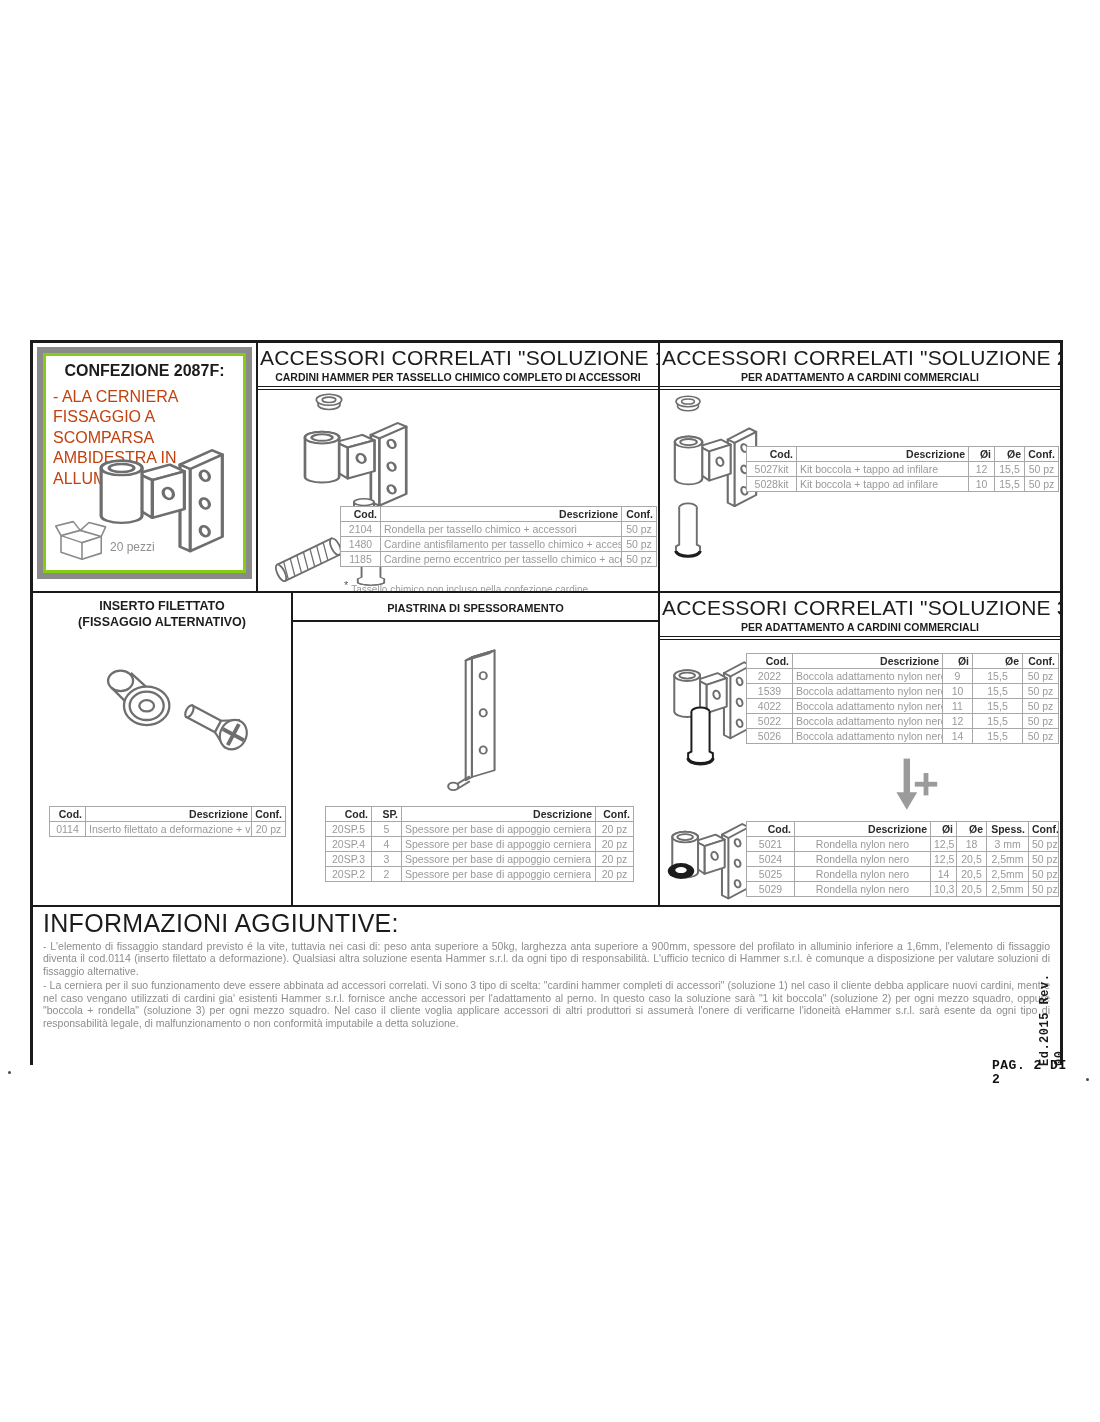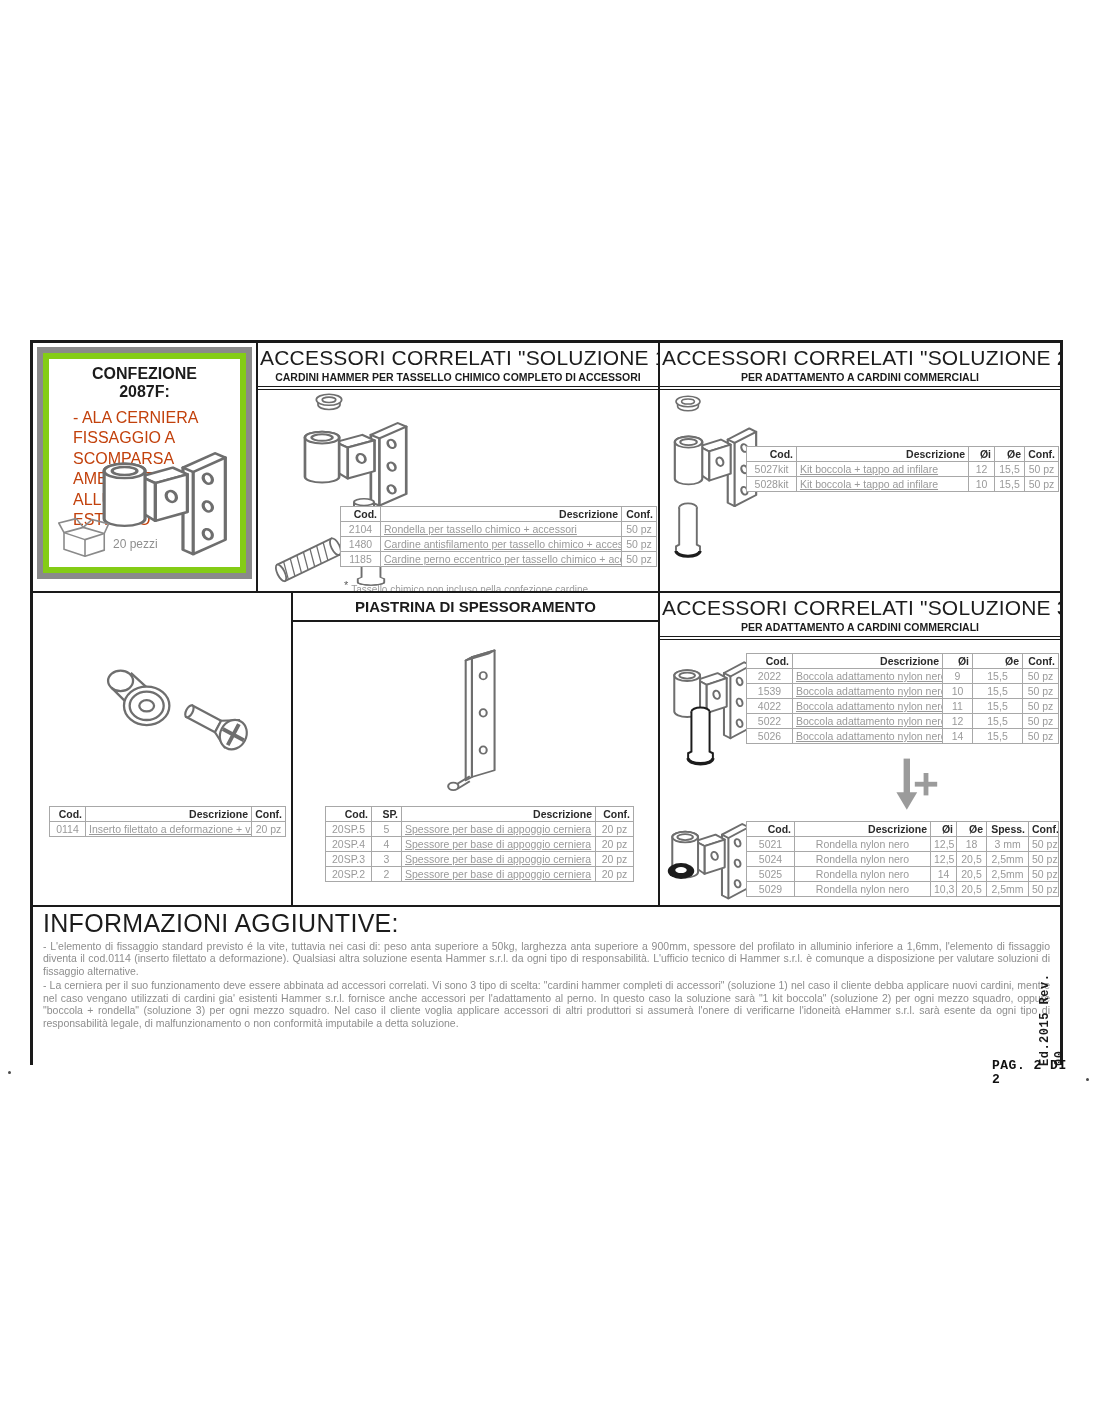--- a/index.html
+++ b/index.html
@@ -13,35 +13,35 @@
   .p-sol2 { left:627px; top:0; width:400px; height:250px; border-bottom:2px solid #1a1a1a; }
   .p-inserto { left:0; top:250px; width:260px; height:314px; border-right:2px solid #1a1a1a; border-bottom:2px solid #1a1a1a; }
   .p-piastrina { left:260px; top:250px; width:367px; height:314px; border-right:2px solid #1a1a1a; border-bottom:2px solid #1a1a1a; }
   .p-sol3 { left:627px; top:250px; width:400px; height:314px; border-bottom:2px solid #1a1a1a; }
   .p-info { left:0; top:564px; width:1027px; height:193px; padding:3px 10px 0 10px; }
 
   .band { border-bottom:4px double #1a1a1a; padding:3px 2px 3px 2px; text-align:center; }
   .big-title { font-size:21px; color:#1c1c1c; letter-spacing:0.2px; white-space:nowrap; }
   .sub-title { font-size:10.5px; font-weight:bold; color:#1c1c1c; margin-top:1px; }
   .small-band { border-bottom:2px solid #1a1a1a; padding:5px 2px 4px 2px; text-align:center; }
-  .small-title { font-size:15px; font-weight:bold; color:#1c1c1c; }
+  .small-title { font-size:11px; font-weight:bold; color:#1c1c1c; }
   .plain-head { padding-top:6px; text-align:center; font-size:12.5px; font-weight:bold; color:#1c1c1c; line-height:1.25; }
 
   .conf-frame { margin:4px; border:6px solid #8a8a8a; height:232px; }
-  .conf-inner { border:6px solid #84cc16; height:100%; position:relative; padding:6px 24px; }
+  .conf-inner { border:3px solid #84cc16; height:100%; position:relative; padding:6px 7px; }
   .conf-title { text-align:center; font-size:16px; font-weight:bold; color:#1c1c1c; }
   .conf-desc { margin-top:7px; font-size:16px; color:#c2410c; line-height:1.28; }
   .conf-qty { position:absolute; left:64px; bottom:16px; font-size:12px; color:#8f8f8f; }
 
   .dtable { position:absolute; border-collapse:collapse; table-layout:fixed; background:#fff; }
   .dtable th, .dtable td { border:1px solid #a8a8a8; font-size:10.5px; padding:1px 3px; height:15px;
                            overflow:hidden; white-space:nowrap; }
   .dtable th { color:#2a2a2a; font-weight:bold; text-align:right; }
   .dtable td { color:#9a9a9a; }
-  .c { text-align:center; } .l { text-align:left;text-decoration:underline; }
+  .c { text-align:center; } .l { text-align:left; }
   .footnote { position:absolute; font-size:10px; color:#9a9a9a; }
   .footnote .mark { color:#5a5a5a; font-size:11px; vertical-align:super; margin-right:3px; }
 
   .illus { position:absolute; }
 
   .info-title { font-size:25px; color:#1c1c1c; letter-spacing:0.3px; line-height:1.1; }
   .info-text p { font-size:10.5px; color:#8d8d8d; line-height:12.6px; text-align:justify; margin-top:2px; }
 
   .edition { position:absolute; left:1038px; top:946px; height:120px;
              writing-mode:vertical-rl; transform:rotate(180deg);
@@ -259,20 +259,24 @@
             <td class="l">Kit boccola + tappo ad infilare</td>
             <td class="c">10</td>
             <td class="c">15,5</td>
             <td class="c">50 pz</td>
           </tr>
         </tbody>
       </table>
     </section>
 
     <section class="panel p-inserto">
+      <div class="plain-head">
+        <div>INSERTO FILETTATO</div>
+        <div>(FISSAGGIO ALTERNATIVO)</div>
+      </div>
       <svg class="illus" style="left:66px; top:70px; width:84px; height:72px" viewBox="0 0 74 62">
           <use href="#g-insert"></use>
         </svg>
       <svg class="illus" style="left:146px; top:102px; width:80px; height:64px" viewBox="0 0 74 58">
           <use href="#g-screw"></use>
         </svg>
       <table class="dtable" style="left:16px; top:213px; width:236px">
         <colgroup>
             <col style="width:36px">
             <col style="width:166px">

